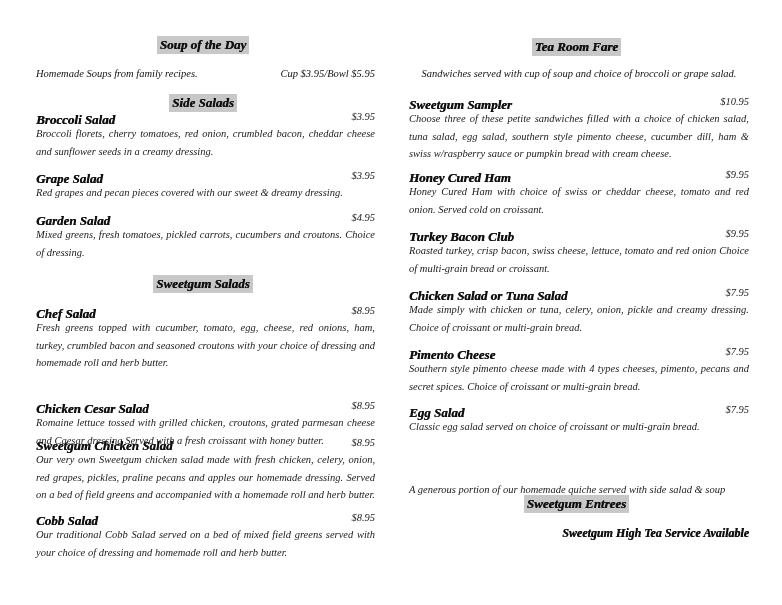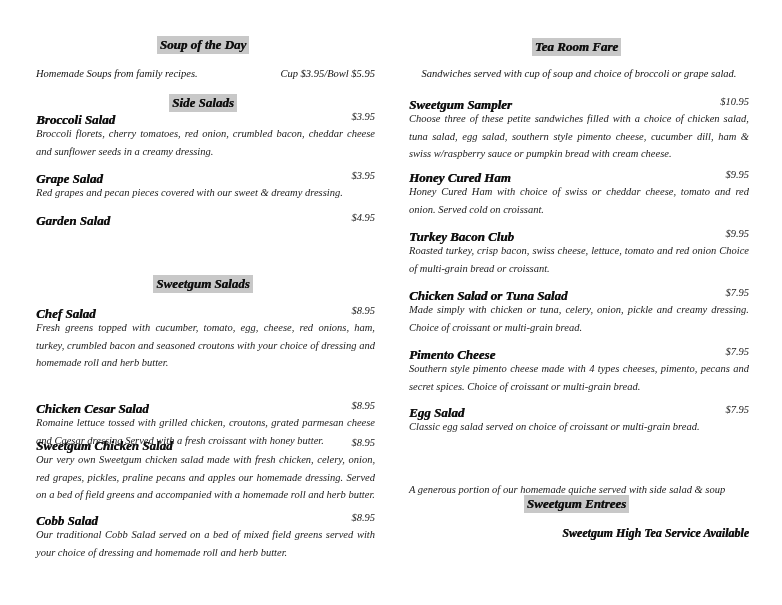--- a/index.html
+++ b/index.html
@@ -80,20 +80,21 @@
       <span class="item-price">$3.95</span>
     </div>
     <div class="item-desc">Red grapes and pecan pieces covered with our sweet &amp; dreamy dressing.</div>
   </div>
 
   <div class="item" style="top:210px;">
     <div class="item-row">
       <span class="item-name">Garden Salad</span>
       <span class="item-price">$4.95</span>
     </div>
+    <div class="item-desc">Mixed greens, fresh tomatoes, pickled carrots, cucumbers and croutons.  Choice of dressing.</div>
   </div>
 
   <div class="sec-head" style="top:273px;">
     <span>Sweetgum Salads</span>
   </div>
 
   <div class="item" style="top:303px;">
     <div class="item-row">
       <span class="item-name">Chef Salad</span>
       <span class="item-price">$8.95</span>

